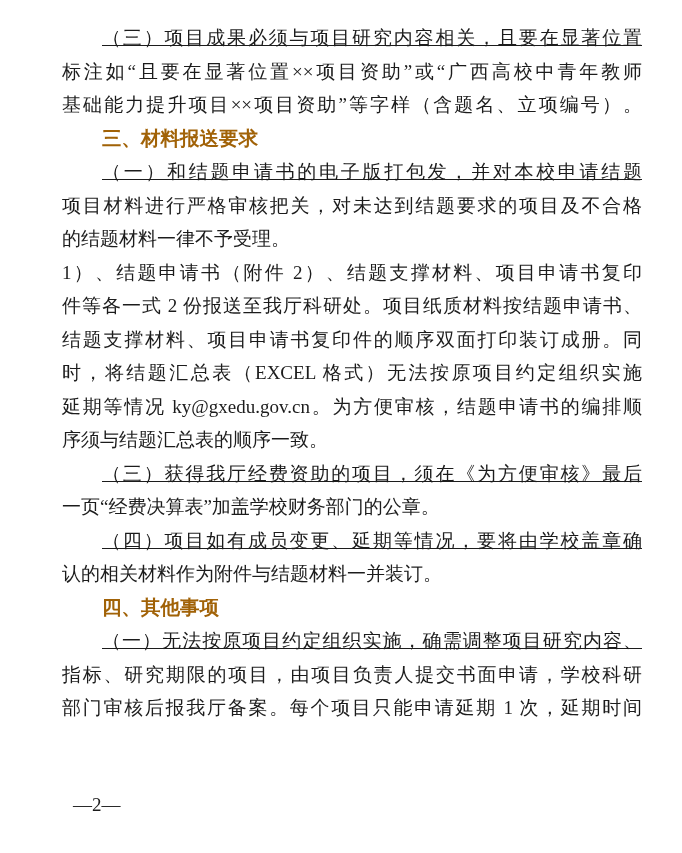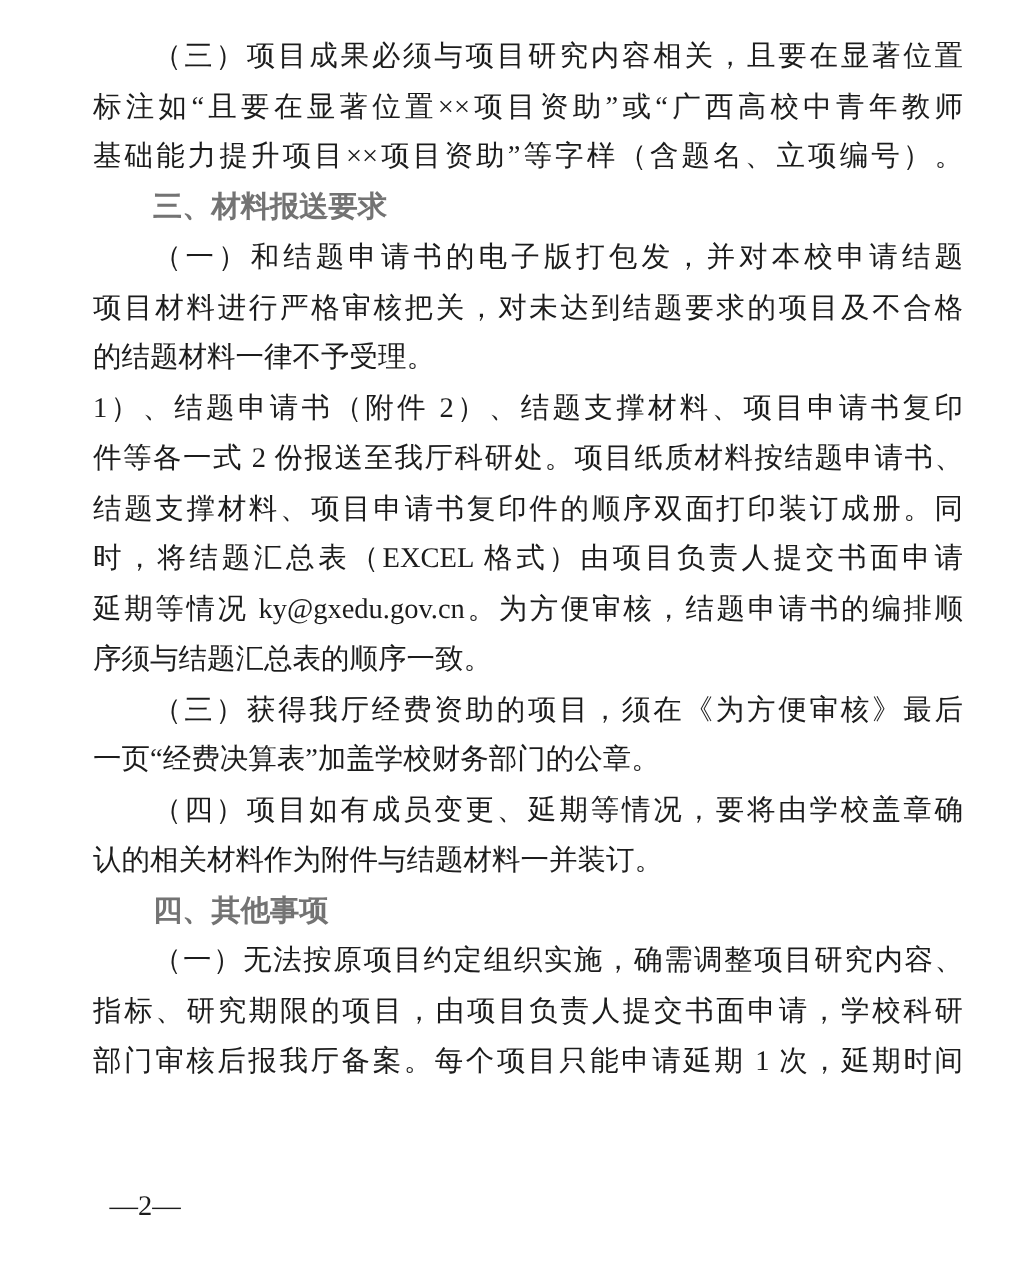--- a/index.html
+++ b/index.html
@@ -33,33 +33,34 @@
     color: #1c1c1c;
   }
   
   .para, .para-first {
     text-align: justify;
     text-align-last: justify;
   }
   
   .para-first {
     padding-left: 40px;
+    text-decoration: underline;
   }
   
   .para-end {
     text-align: center;
     text-align-last: left;
   }
   
   .heading {
     padding-left: 40px;
     font-weight: 700;
     font-family: "Liberation Sans", "DejaVu Sans", sans-serif;
     font-size: 19.5px;
-    color: #737373;
+    color: #a16207;
     text-align: right;
     text-align-last: left;
   }
   .page-number {
     position: absolute;
     left: 73px;
     top: 794px;
     font-size: 19px;
     color: #1c1c1c;
     letter-spacing: 0px;
@@ -73,21 +74,21 @@
       <div class="line para-first">（三）项目成果必须与项目研究内容相关，且要在显著位置</div>
       <div class="line para">标注如“且要在显著位置××项目资助”或“广西高校中青年教师</div>
       <div class="line para">基础能力提升项目××项目资助”等字样（含题名、立项编号）。</div>
       <div class="line heading">三、材料报送要求</div>
       <div class="line para-first">（一）和结题申请书的电子版打包发，并对本校申请结题</div>
       <div class="line para">项目材料进行严格审核把关，对未达到结题要求的项目及不合格</div>
       <div class="line para-end">的结题材料一律不予受理。</div>
       <div class="line para">1）、结题申请书（附件 2）、结题支撑材料、项目申请书复印</div>
       <div class="line para">件等各一式 2 份报送至我厅科研处。项目纸质材料按结题申请书、</div>
       <div class="line para">结题支撑材料、项目申请书复印件的顺序双面打印装订成册。同</div>
-      <div class="line para">时，将结题汇总表（EXCEL 格式）由项目负责人提交书面申请</div>
+      <div class="line para">时，将结题汇总表（EXCEL 格式）无法按原项目约定组织实施</div>
       <div class="line para">延期等情况 ky@gxedu.gov.cn。为方便审核，结题申请书的编排顺</div>
       <div class="line para-end">序须与结题汇总表的顺序一致。</div>
       <div class="line para-first">（三）获得我厅经费资助的项目，须在《为方便审核》最后</div>
       <div class="line para-end">一页“经费决算表”加盖学校财务部门的公章。</div>
       <div class="line para-first">（四）项目如有成员变更、延期等情况，要将由学校盖章确</div>
       <div class="line para-end">认的相关材料作为附件与结题材料一并装订。</div>
       <div class="line heading">四、其他事项</div>
       <div class="line para-first">（一）无法按原项目约定组织实施，确需调整项目研究内容、</div>
       <div class="line para">指标、研究期限的项目，由项目负责人提交书面申请，学校科研</div>
       <div class="line para">部门审核后报我厅备案。每个项目只能申请延期 1 次，延期时间</div>

